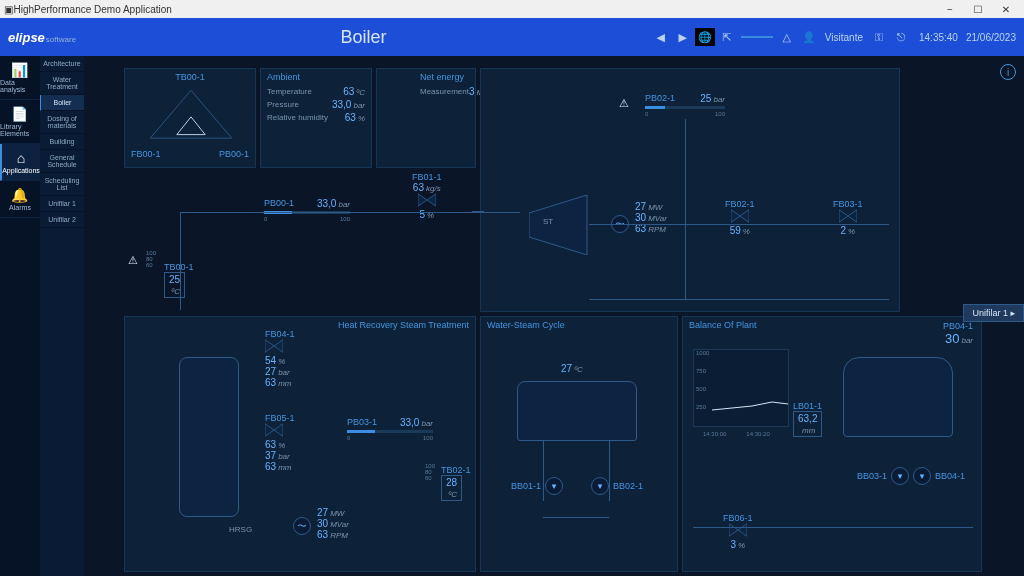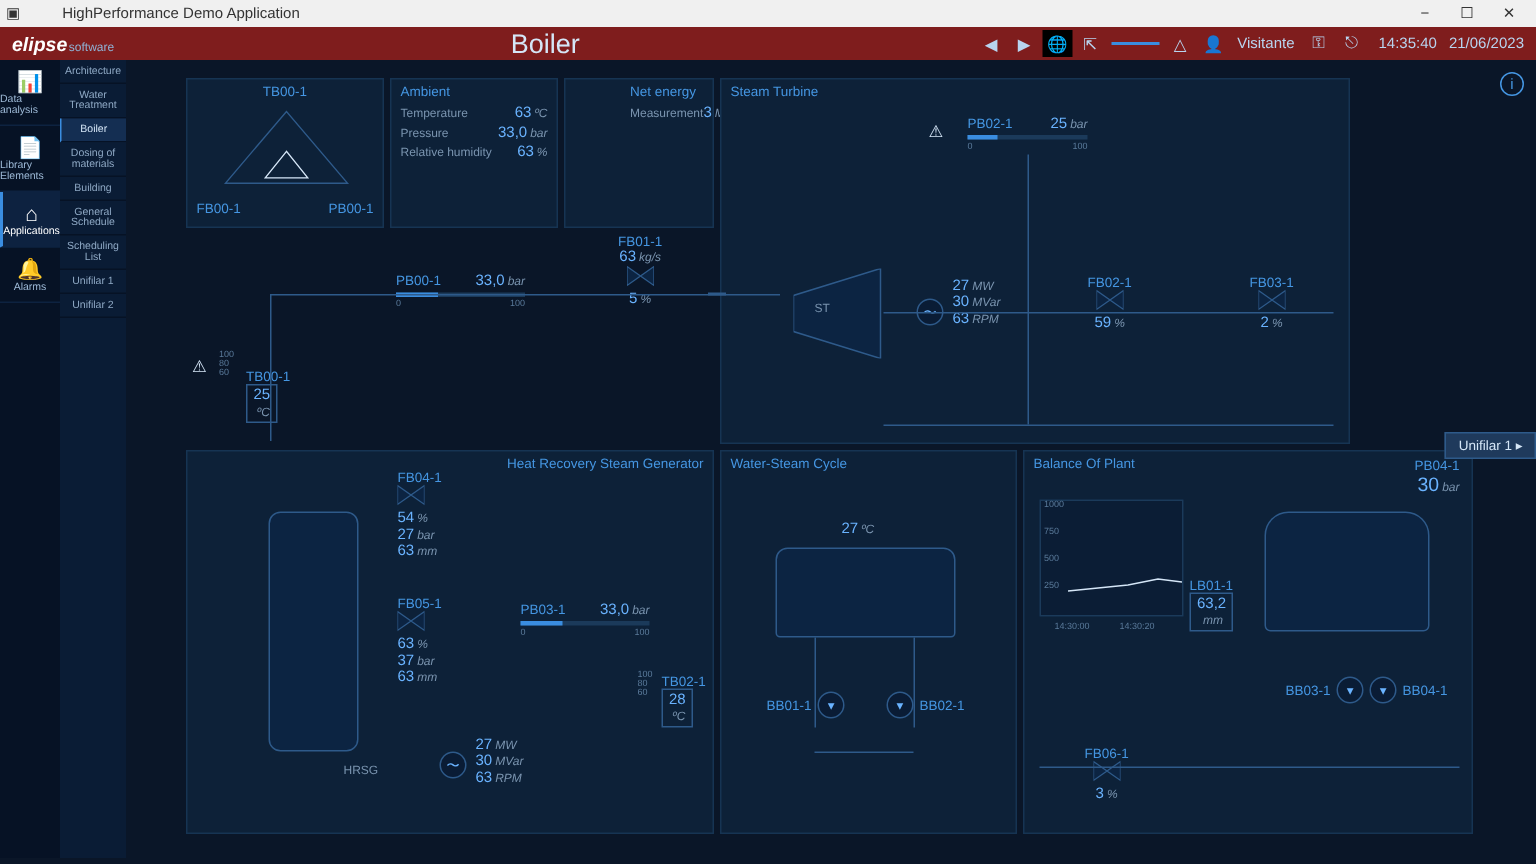--- a/index.html
+++ b/index.html
@@ -1,20 +1,20 @@
 <!DOCTYPE html>
 <html><head>
 <meta charset="utf-8">
 <style>
   * { box-sizing: border-box; margin: 0; padding: 0; font-family: "Segoe UI", Arial, sans-serif; }
   body { background: #0a1628; color: #ccc; width: 1024px; height: 576px; overflow: hidden; font-size: 10px; }
   .win-titlebar { height: 18px; background: #f0f0f0; color: #333; display: flex; align-items: center; padding: 0 4px; font-size: 10px; }
-  .win-titlebar .title { flex: 1; margin-left: 28px; }
+  .win-titlebar .title { flex: 1; }
   .win-ctl { width: 28px; text-align: center; cursor: pointer; }
-  .topbar { height: 22px; background: #7f1d1d; display: flex; align-items: center; padding: 0 8px; gap: 6px; }
+  .topbar { height: 38px; background: #1d4ed8; display: flex; align-items: center; padding: 0 8px; gap: 6px; }
   .logo { color: #fff; font-weight: bold; font-size: 13px; font-style: italic; display:flex; align-items:baseline; gap:1px;}
   .logo .sw { font-size:8px; font-style:normal; font-weight:normal; color:#8fb3d6;}
   .page-title { flex: 1; text-align: center; color: #d5e6f7; font-size: 18px; font-weight: 300; }
   .top-actions { display: flex; align-items: center; gap: 2px; color:#b8d4ef; }
   .top-btn { width: 20px; height: 18px; display:flex; align-items:center; justify-content:center; color:#b8d4ef; cursor:pointer; font-size:11px;}
   .top-btn.active { background:#000; }
   .user-lbl { font-size: 10px; color:#b8d4ef; margin:0 4px;}
   .time-lbl { font-size: 10px; color:#b8d4ef; margin-left:6px;}
   .under-accent { width:32px; height:2px; background:#3a8de0; margin:0 2px;}
   .body-area { display:flex; height: calc(576px - 18px - 26px); }
@@ -146,21 +146,20 @@
 
     <div class="panel" style="left:292px; top:12px; width:100px; height:100px;padding-left:37px;">
       <div class="panel-title">Net energy</div>
       <div class="row">
           <span class="label-dim">Measurement</span>
           <span><span class="val">3</span><span class="unit">MW</span></span>
         </div>
     </div>
 
     <div class="panel" style="left:396px; top:12px; width:420px; height:244px;">
-      <div class="panel-title">Steam Turbine</div>
       <span class="warning" style="position:absolute; left:138px; top:28px;">⚠</span>
       <div style="position:absolute; left:164px; top:24px; width:80px;">
         <div style="display:flex; justify-content:space-between; align-items:flex-start;gap:16px;">
           <span class="label-blue">PB02-1</span>
           <span><span class="val">25</span><span class="unit">bar</span></span>
         </div>
         <div class="mini-bar">
             <div class="fill" style="width:25%"></div>
           </div>
         <div class="mini-ticks">
@@ -238,21 +237,21 @@
         <div>60</div>
       </div>
       <div style="position:absolute; left:40px; top:90px;">
         <div class="label-blue">TB00-1</div>
         <div class="tag-box"><span>25</span><br><span class="unit">ºC</span></div>
       </div>
       <div class="pipe-v" style="left:56px; top:40px; height:98px;"></div>
     </div>
 
     <div class="panel" style="left:40px; top:260px; width:352px; height:256px;">
-      <div class="panel-title" style="text-align:right">Heat Recovery Steam Generator</div>
+      <div class="panel-title" style="text-align:right">Heat Recovery Steam Treatment</div>
 
       <div style="position:absolute; left:140px; top:12px;">
         <div class="label-blue">FB04-1</div>
         <span class="valve"><svg viewBox="0 0 20 14">
               <polygon points="0,0 10,7 0,14" fill="#0c2442" stroke="#2e5a8a"></polygon>
               <polygon points="20,0 10,7 20,14" fill="#0c2442" stroke="#2e5a8a"></polygon>
             </svg></span>
         <div><span class="val">54</span><span class="unit">%</span></div>
         <div><span class="val">27</span><span class="unit">bar</span></div>
         <div><span class="val">63</span><span class="unit">mm</span></div>

